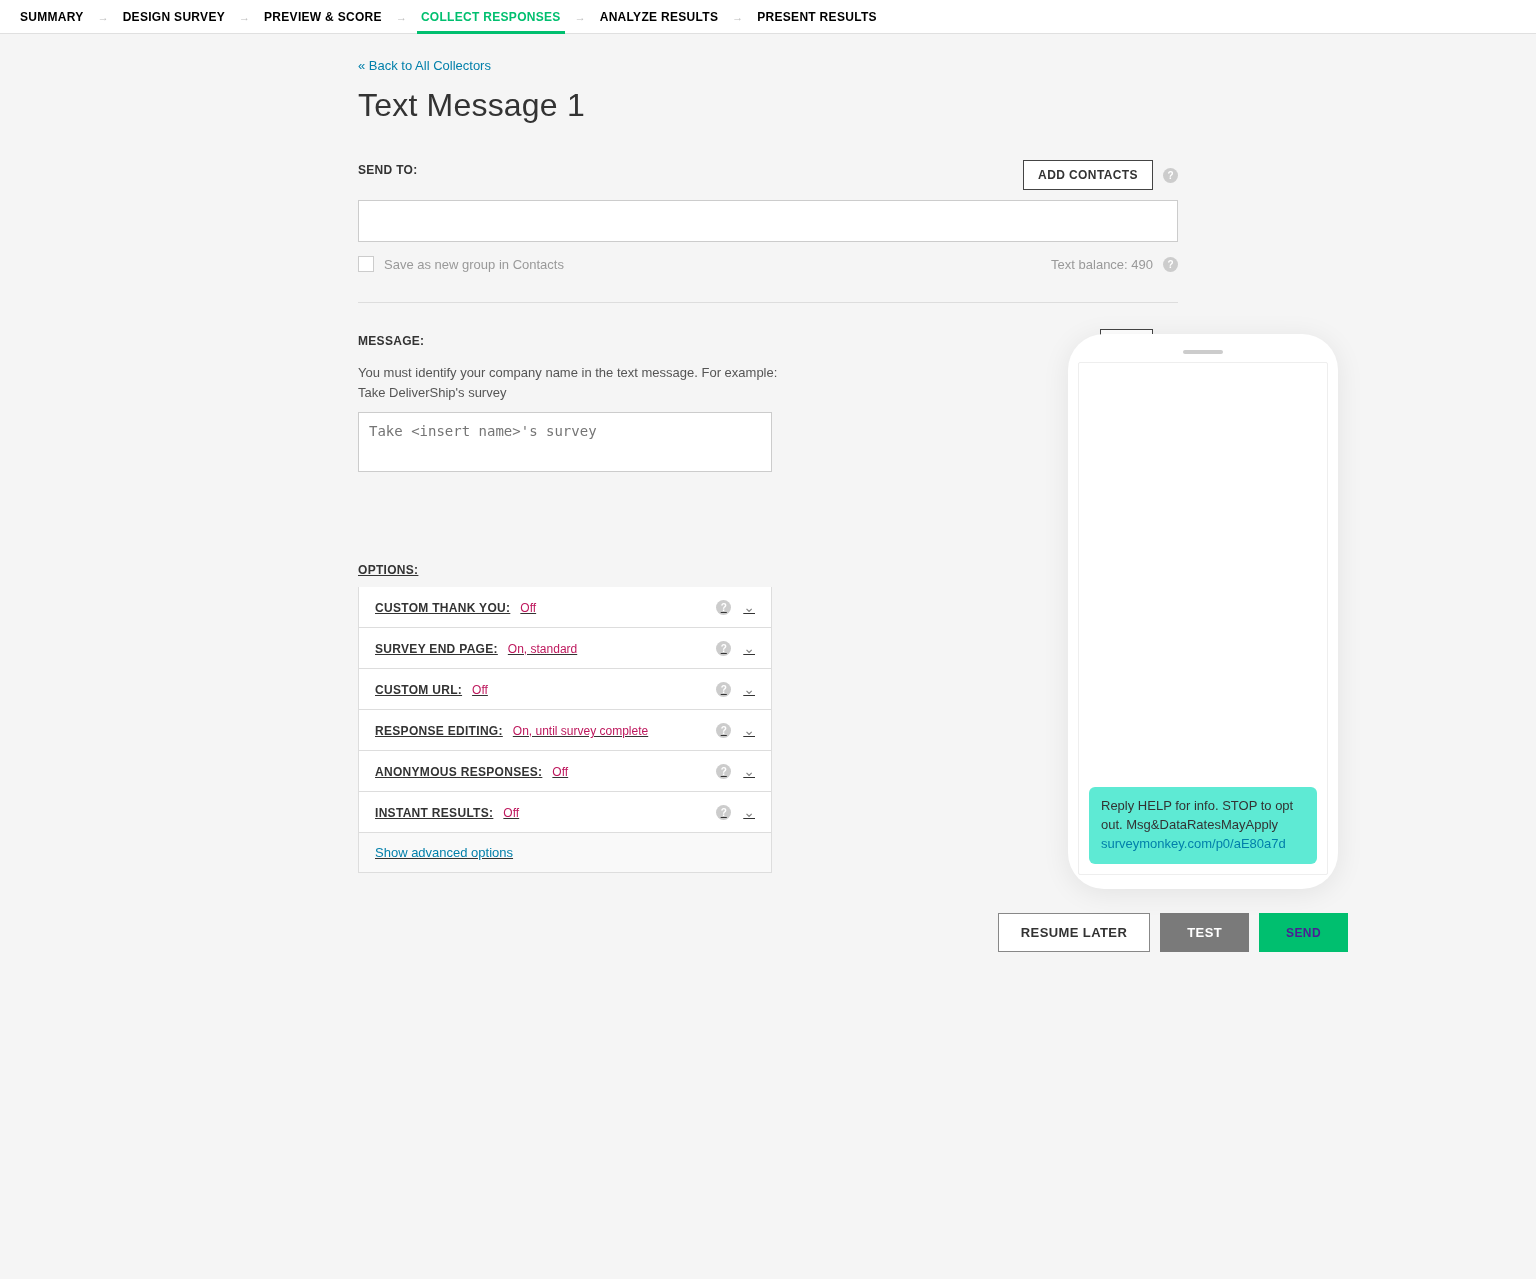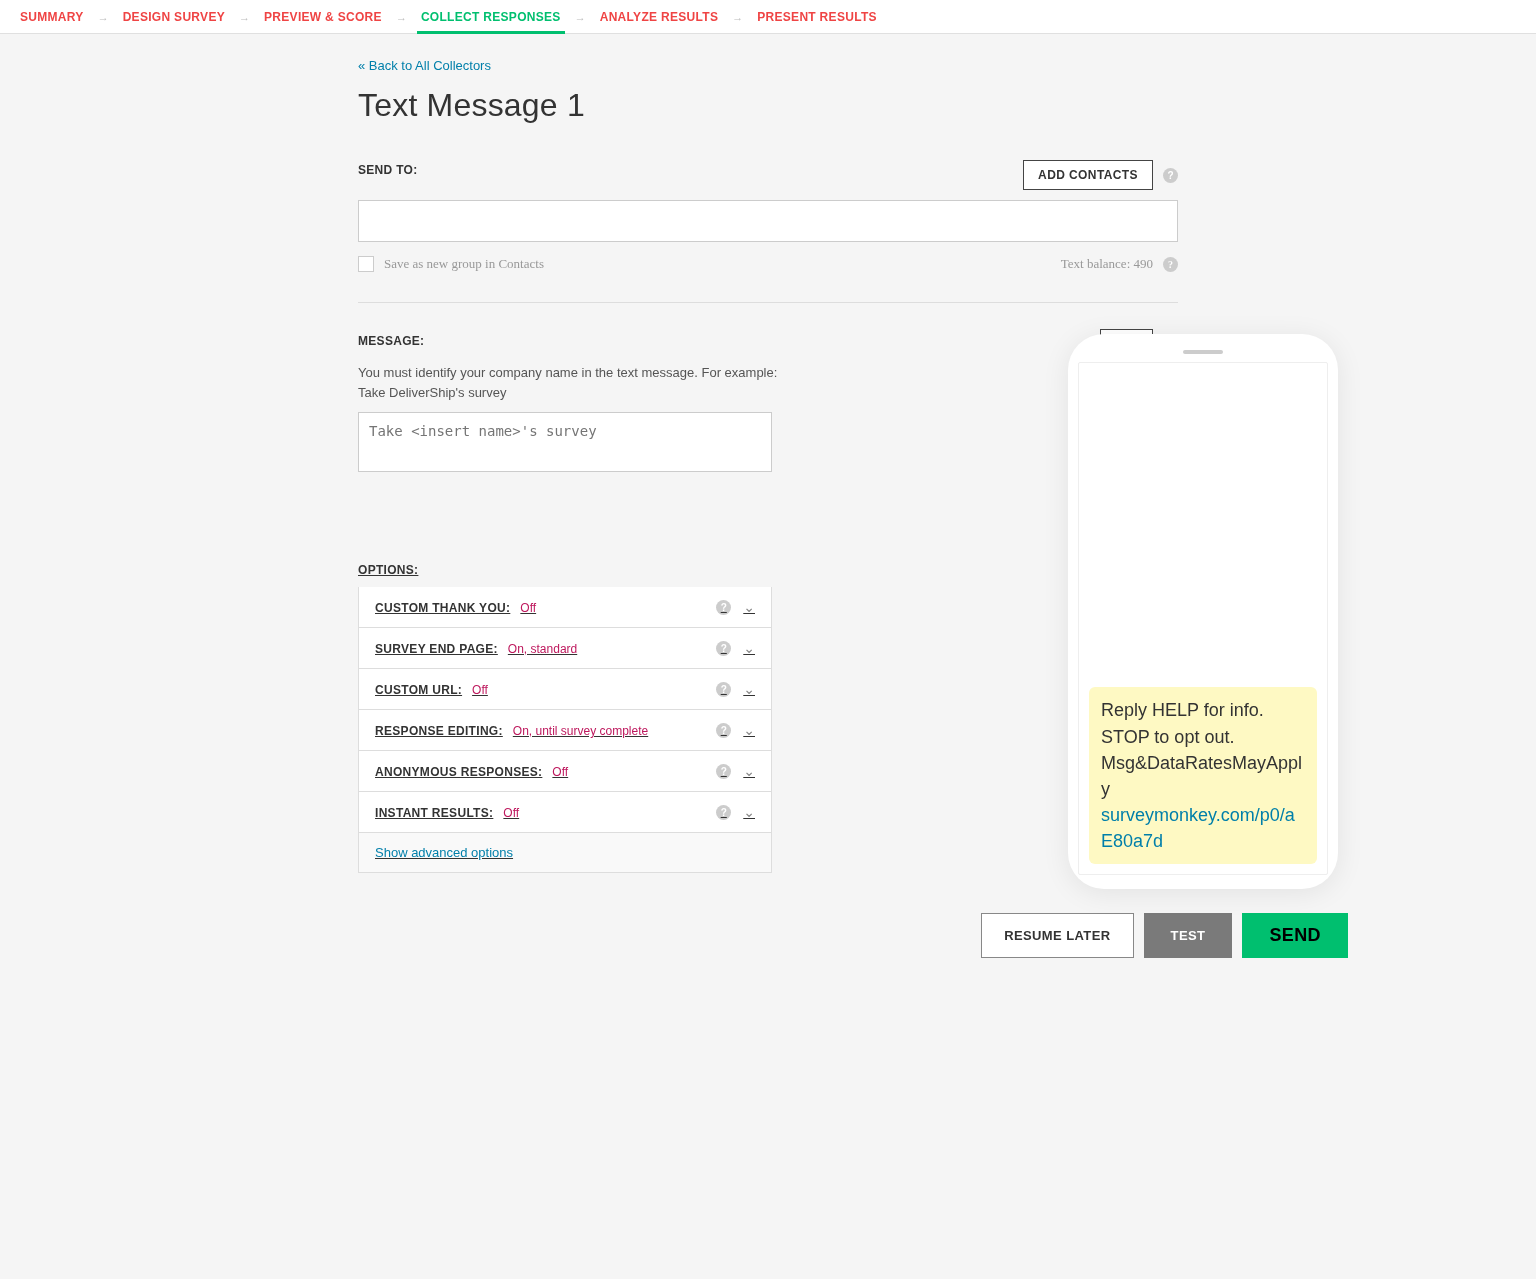--- a/index.html
+++ b/index.html
@@ -14,21 +14,21 @@
   border-bottom: 1px solid #e0e0e0;
   padding: 0 16px;
   display: flex;
   align-items: center;
   height: 34px;
 }
 .nav-item {
   font-size: 12px;
   font-weight: 600;
   letter-spacing: 0.3px;
-  color: #ef4444;
+  color: #000000;
   padding: 0 4px;
   height: 34px;
   line-height: 34px;
   cursor: pointer;
 }
 .nav-item.active {
   color: #00bf6f;
   border-bottom: 3px solid #00bf6f;
 }
 .nav-arrow {
@@ -111,21 +111,20 @@
   font-size: 14px;
   margin: 10px 0 14px 0;
 }
 .checkbox-row {
   display: flex;
   align-items: flex-end;
   justify-content: space-between;
   color: #999;
   font-size: 13px;
   margin-bottom: 30px;
-  font-family: Liberation Serif, serif;
 }
 .checkbox-group {
   display: flex;
   align-items: center;
 }
 .checkbox-box {
   width: 16px;
   height: 16px;
   border: 1px solid #ccc;
   margin-right: 10px;
@@ -249,24 +248,24 @@
   border: 1px solid #eee;
   border-radius: 2px;
   background: #fff;
   position: relative;
   display: flex;
   flex-direction: column;
   justify-content: flex-end;
   padding: 10px;
 }
 .sms-bubble {
-  background: #fef9c3;
+  background: #5eead4;
   border-radius: 6px;
   padding: 10px 12px;
-  font-size: 18px;
+  font-size: 13px;
   line-height: 1.45;
   color: #333;
   word-break: break-word;
   margin-top: 36px;
 }
 .sms-link {
   color: #007faa;
 }
 .footer-actions {
   max-width: 1160px;
@@ -291,23 +290,23 @@
   color: #fff;
   padding: 11px 26px;
   font-size: 13px;
   font-weight: 700;
   letter-spacing: 0.4px;
   cursor: pointer;
 }
 .btn-green {
   background: #00bf6f;
   border: 1px solid #00bf6f;
-  color: #000000;
+  color: #4c1d95;
   padding: 11px 26px;
-  font-size: 18px;
+  font-size: 12px;
   font-weight: 600;
   letter-spacing: 0.4px;
   cursor: pointer;
 }
 </style>
 </head>
 <body>
 
 <div class="top-nav">
   <span class="nav-item">SUMMARY</span>

